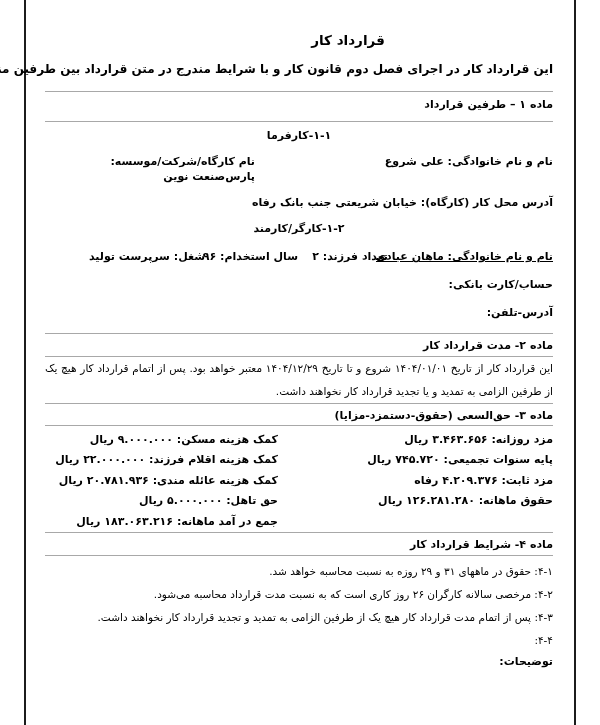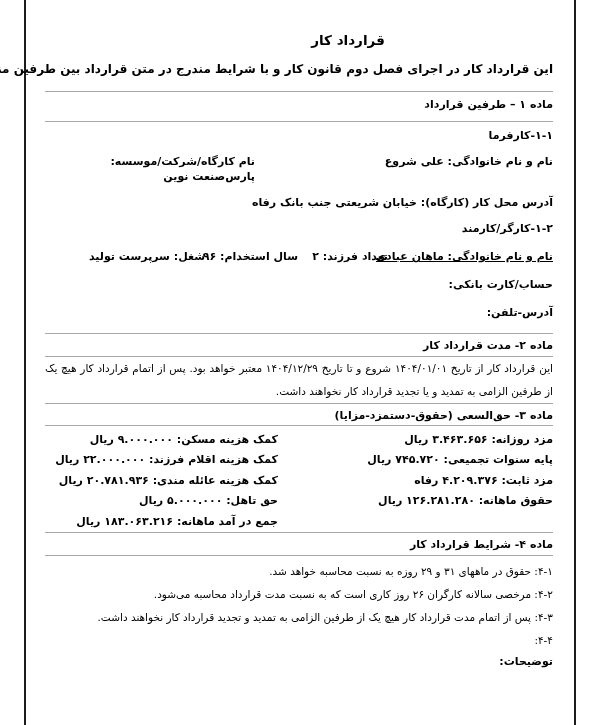--- a/index.html
+++ b/index.html
@@ -19,21 +19,21 @@
     padding-left:98px;white-space:nowrap;line-height:18px;
   }
   .subtitle{
     margin-top:13px;font-size:12px;font-weight:bold;text-align:center;
     white-space:nowrap;line-height:15px;
   }
   .rule{height:1px;background:#a8a8a8;margin-top:0;}
   .r1{margin-top:14px;}
   .article-heading{font-size:11px;font-weight:bold;line-height:16px;margin-top:5px;}
   .r2{margin-top:8px;}
-  .sub-heading{font-size:11px;font-weight:bold;line-height:15px;margin-top:6px;}
+  .sub-heading{font-size:11px;font-weight:bold;line-height:15px;margin-top:6px;text-align:center;}
   .field-line{font-size:11px;font-weight:bold;line-height:15px;margin-top:11px;white-space:nowrap;}
   .row{display:flex;direction:rtl;font-size:11px;font-weight:bold;line-height:15px;}
   .employer-row{margin-top:11px;}
   .employer-row .c1{width:298px;flex-shrink:0;white-space:nowrap;}
   .mt13{margin-top:13px;}
   .employee-row .c1{width:165px;flex-shrink:0;white-space:nowrap;text-decoration:underline;}
   .employee-row .c2{width:90px;flex-shrink:0;white-space:nowrap;}
   .employee-row .c3{width:93px;flex-shrink:0;white-space:nowrap;}
   .h2rule{margin-top:13px;}
   .tight-heading{margin-top:4px;line-height:15px;}

